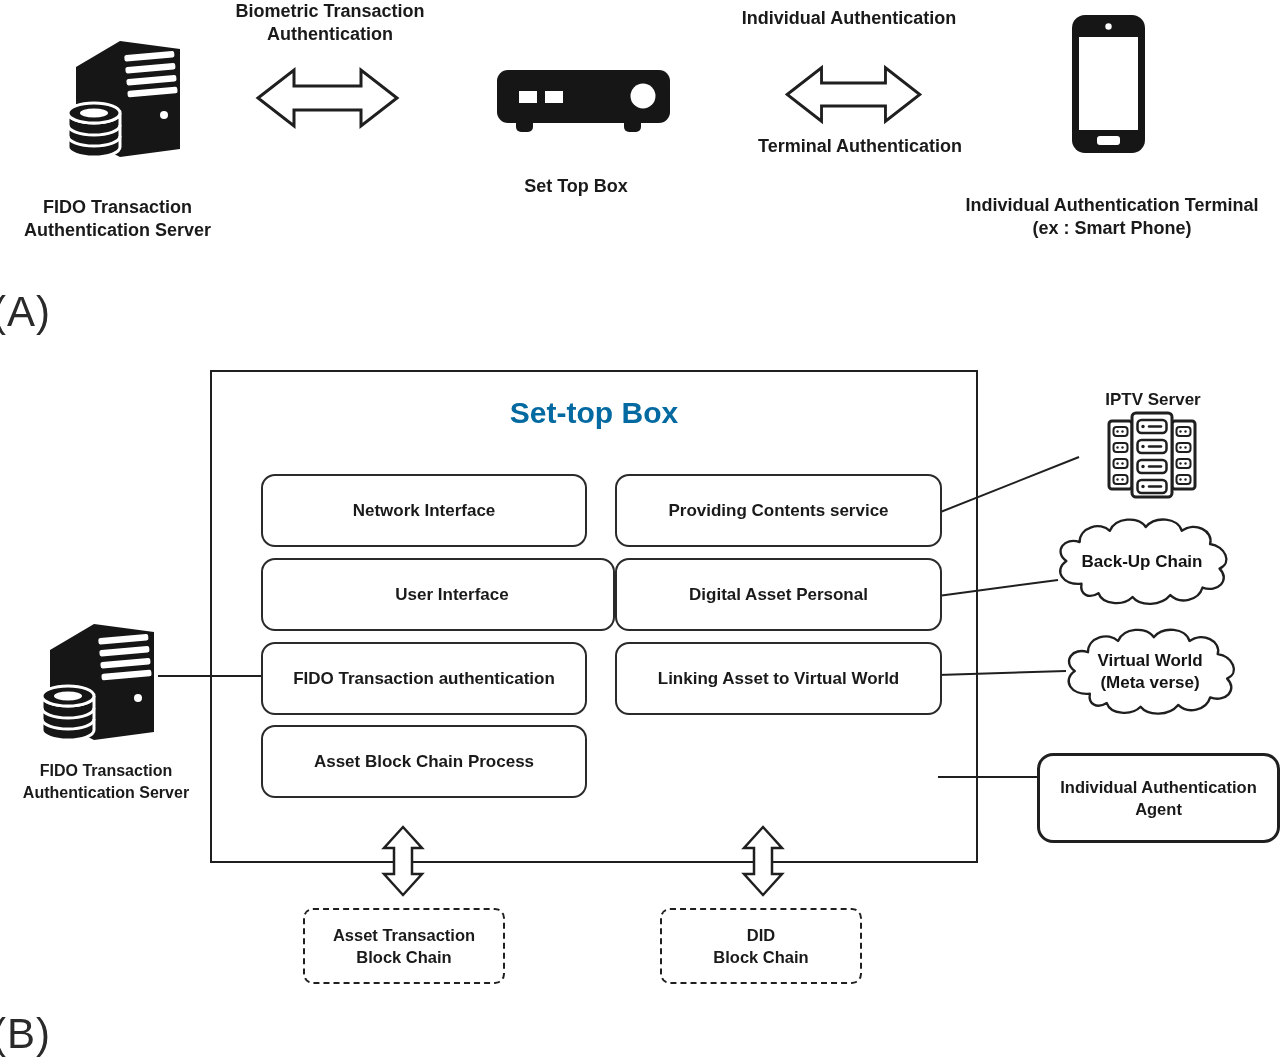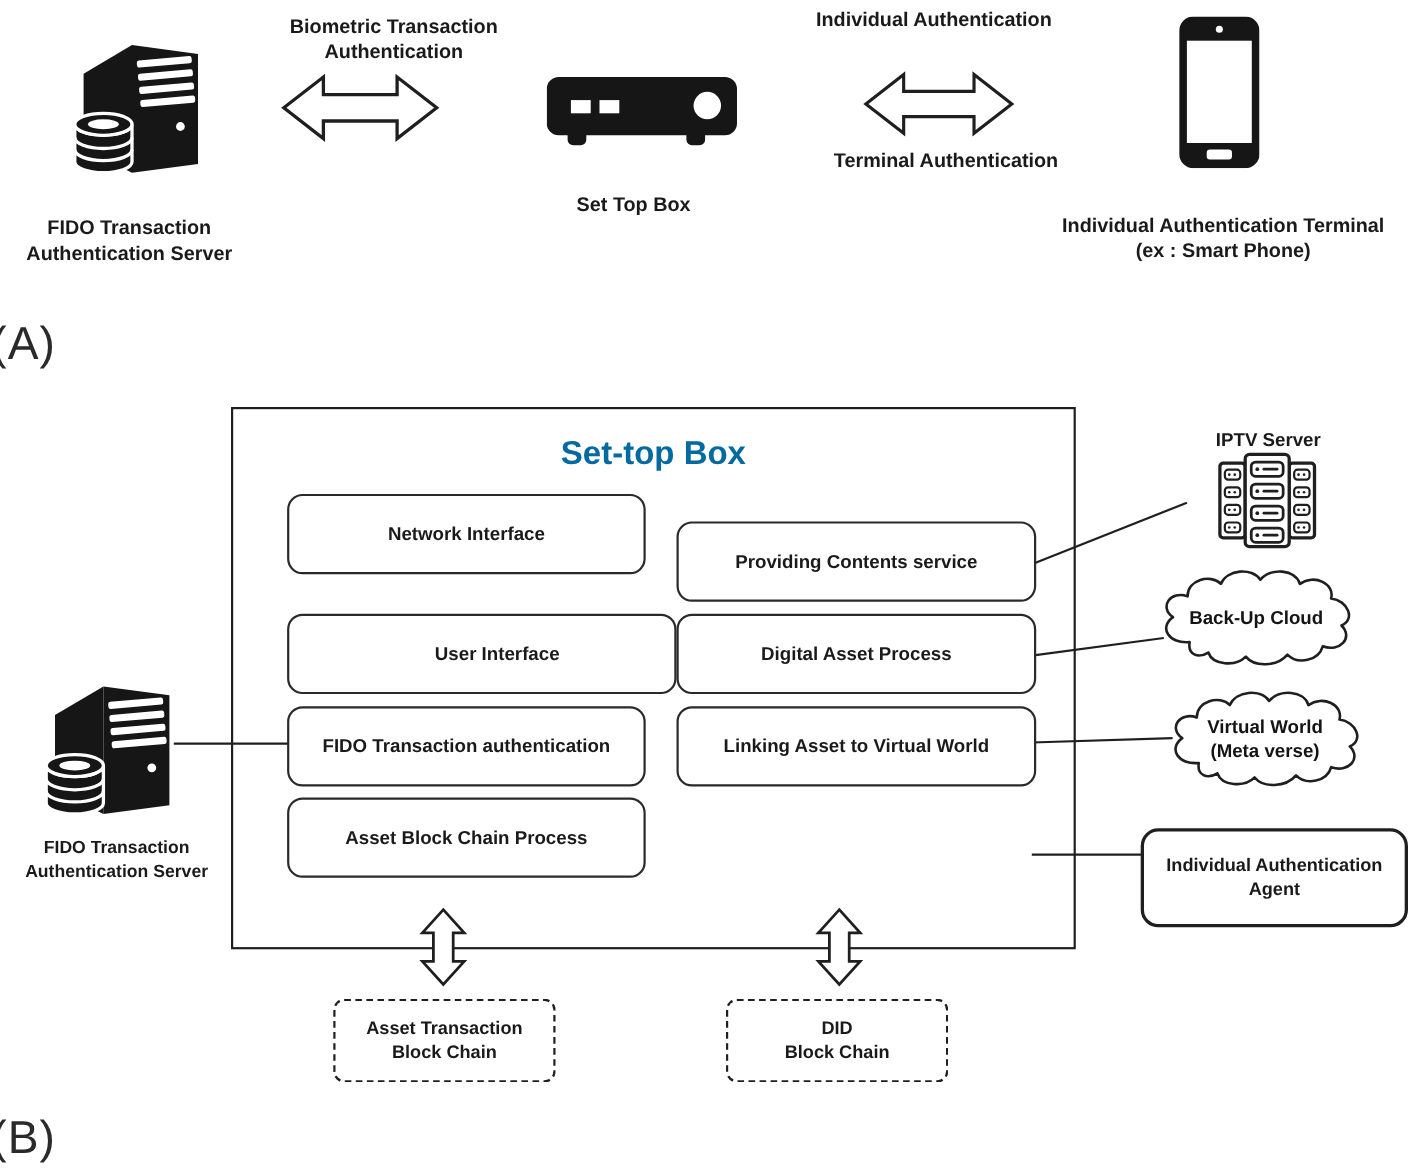--- a/index.html
+++ b/index.html
@@ -80,21 +80,21 @@
 
   <svg class="abs" style="left:62px;top:35px;" width="125" height="125" viewBox="0 0 125 125">
       <use href="#sym-server-tower"></use>
     </svg>
 
   <div class="abs lbl" style="left:5px;top:196px;width:225px;">
     <span class="ln">FIDO Transaction</span>
     <span class="ln">Authentication Server</span>
   </div>
 
-  <div class="abs lbl" style="left:238px;top:0px;width:240px;margin-top:13px;">
+  <div class="abs lbl" style="left:210px;top:0px;width:240px;">
     <span class="ln">Biometric Transaction</span>
     <span class="ln">Authentication</span>
   </div>
 
   <svg class="abs" style="left:255px;top:65px;" width="145" height="66" viewBox="0 0 145 66">
       <use href="#sym-h-arrow"></use>
     </svg>
 
   <svg class="abs" style="left:497px;top:70px;" width="173" height="64" viewBox="0 0 173 64">
     <rect x="19" y="44" width="17" height="18" rx="5" fill="#161616"></rect>
@@ -132,27 +132,27 @@
     <span class="ln">Individual Authentication Terminal</span>
     <span class="ln">(ex : Smart Phone)</span>
   </div>
 
   <div class="abs panel-label" style="left:-8px;top:288px;">(A)</div>
 
   <div class="abs bigbox" style="left:210px;top:370px;width:764px;height:489px;">
     <div class="bigbox-title">Set-top Box</div>
   </div>
 
-  <div class="module" style="left:261px;top:449px;">Network Interface</div>
+  <div class="module" style="left:261px;top:474px;">Network Interface</div>
   <div class="module" style="left:261px;top:558px;padding-left:28px;">User Interface</div>
   <div class="module" style="left:261px;top:642px;">FIDO Transaction authentication</div>
   <div class="module" style="left:261px;top:725px;">Asset Block Chain Process</div>
 
   <div class="module" style="left:615px;top:474px;width:323px;">Providing Contents service</div>
-  <div class="module" style="left:615px;top:558px;width:323px;">Digital Asset Process</div>
+  <div class="module" style="left:615px;top:558px;width:323px;">Digital Asset Personal</div>
   <div class="module" style="left:615px;top:642px;width:323px;">Linking Asset to Virtual World</div>
 
   <svg class="abs" style="left:36px;top:618px;" width="125" height="125" viewBox="0 0 125 125">
       <use href="#sym-server-tower"></use>
     </svg>
 
   <div class="abs lbl" style="left:0px;top:760px;width:212px;font-size:16px;line-height:22px;">
     <span class="ln">FIDO Transaction</span>
     <span class="ln">Authentication Server</span>
   </div>
@@ -209,21 +209,21 @@
         <circle cx="37" cy="35.5" r="1.7"></circle>
       <circle cx="37" cy="55.5" r="1.7"></circle>
         <circle cx="37" cy="75.5" r="1.7"></circle>
     </g>
   </svg>
 
   <div class="abs cloud" style="left:1046px;top:510px;width:192px;height:104px;">
     <svg width="192" height="104" viewBox="0 0 200 110">
         <use href="#sym-cloud"></use>
       </svg>
-    <div class="cloud-text">Back-Up Cloud</div>
+    <div class="cloud-text">Back-Up Chain</div>
   </div>
 
   <div class="abs cloud" style="left:1056px;top:618px;width:188px;height:108px;">
     <svg width="188" height="108" viewBox="0 0 200 110">
         <use href="#sym-cloud"></use>
       </svg>
     <div class="cloud-text">
       <span class="ln" style="display:block">Virtual World</span>
       <span class="ln" style="display:block">(Meta verse)</span>
     </div>

